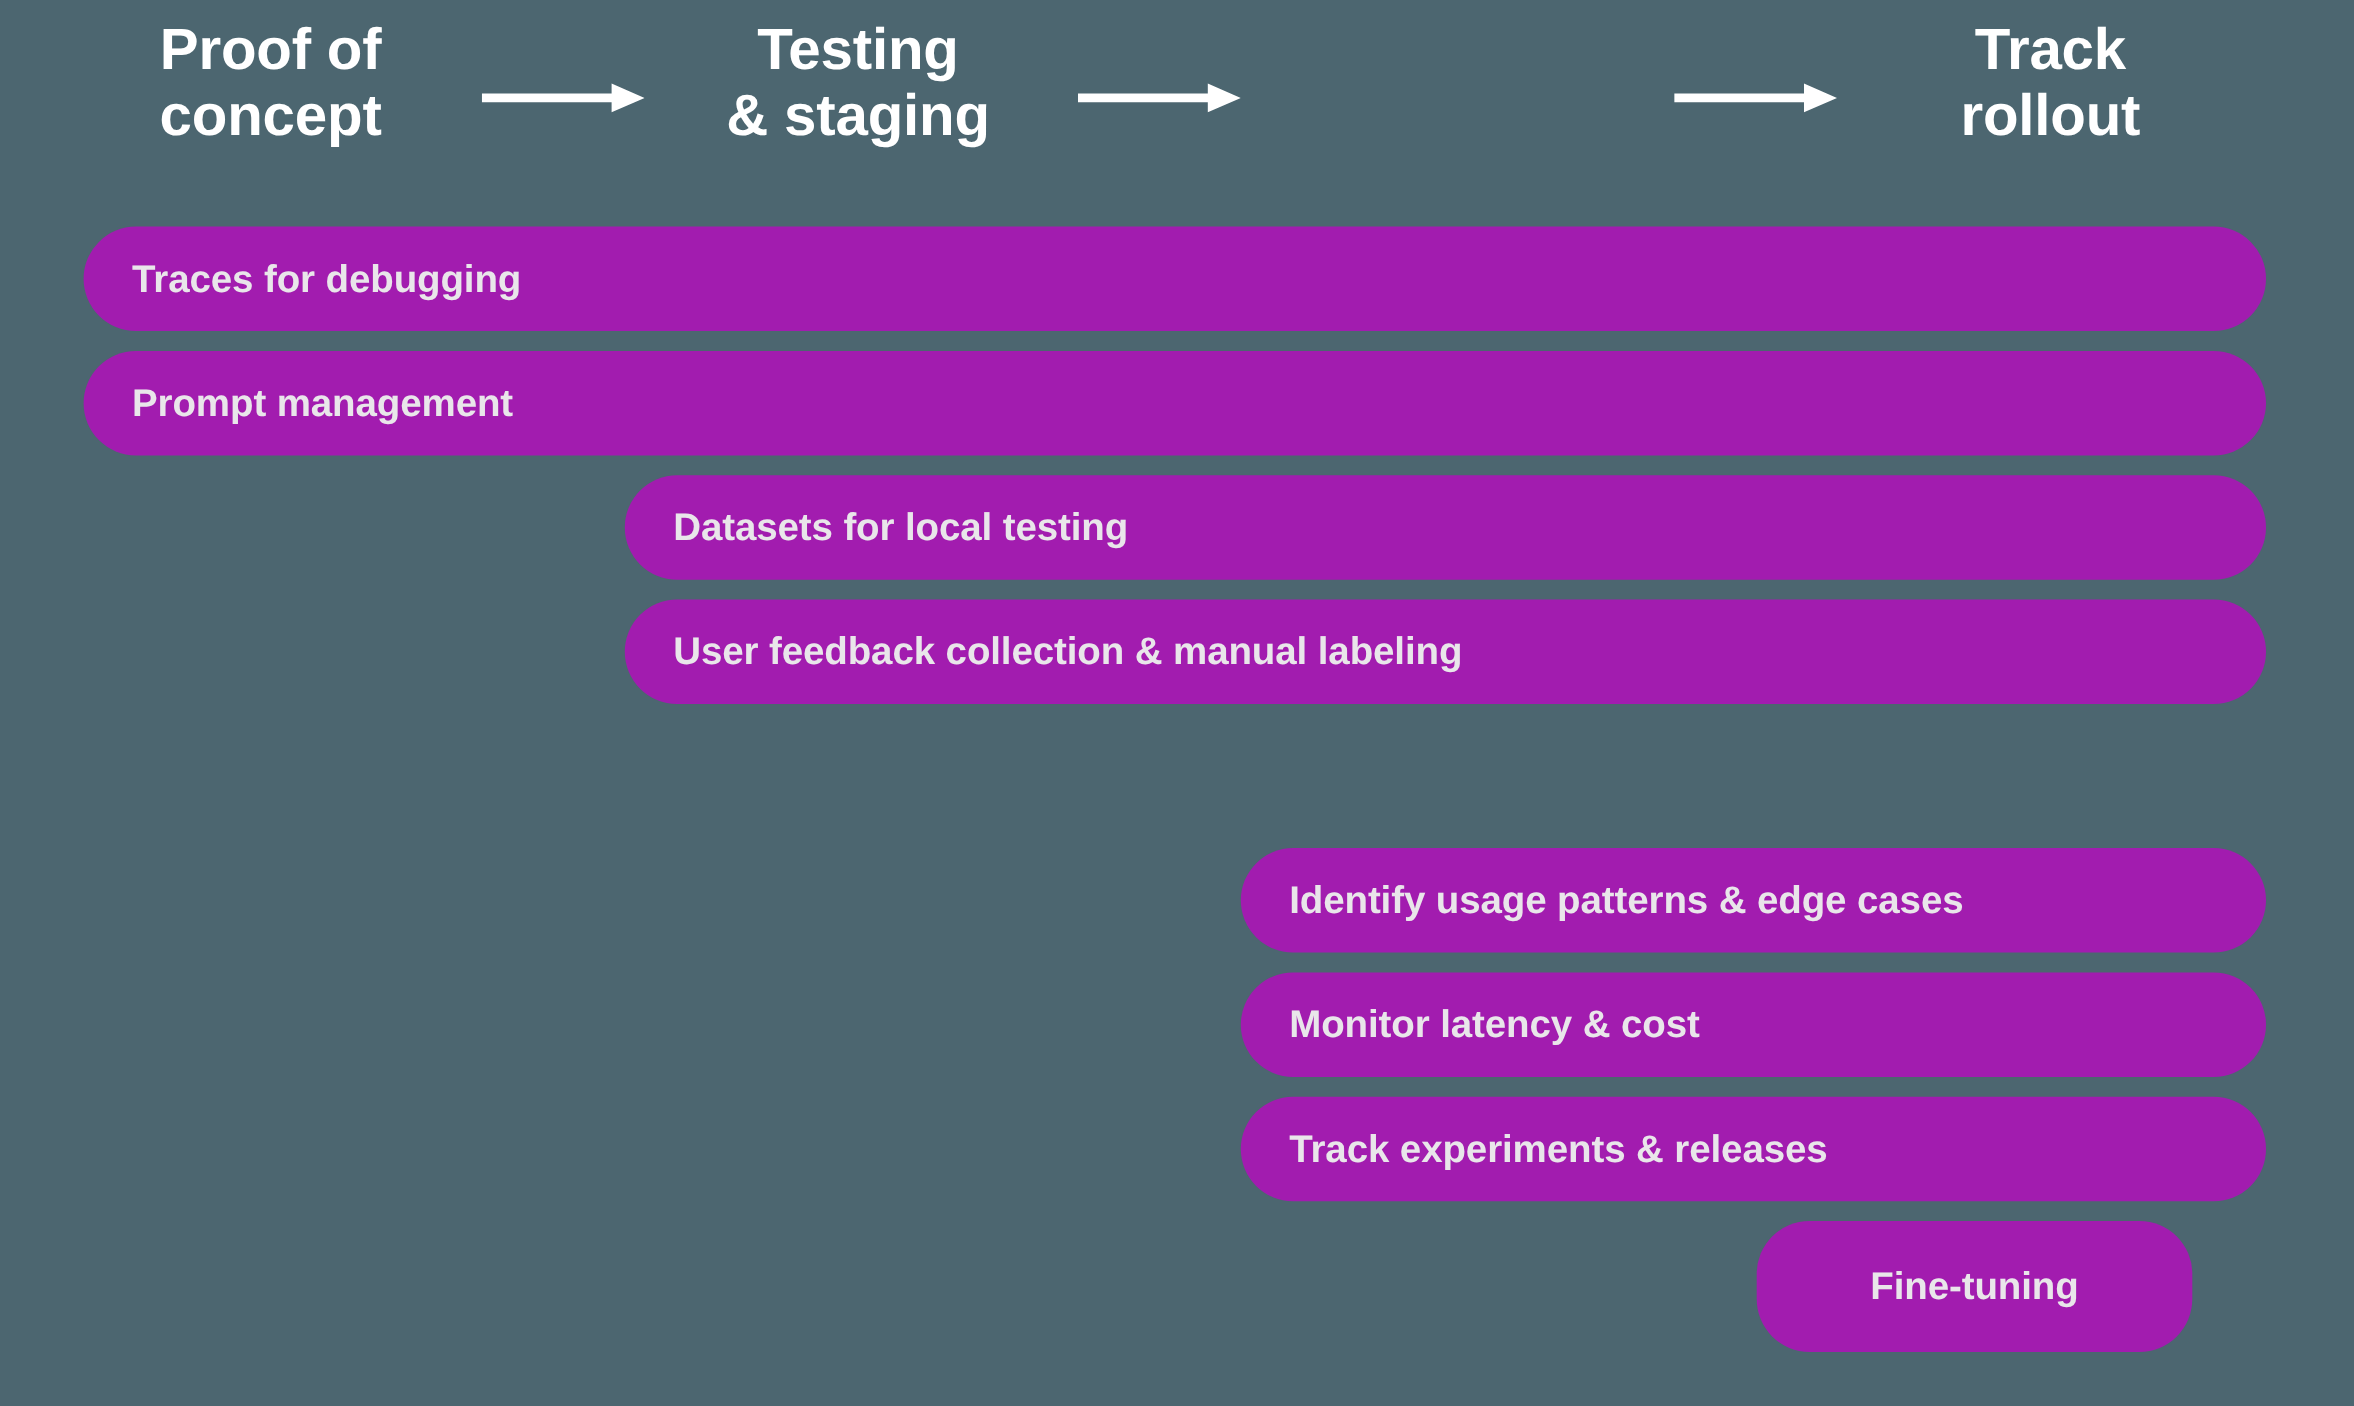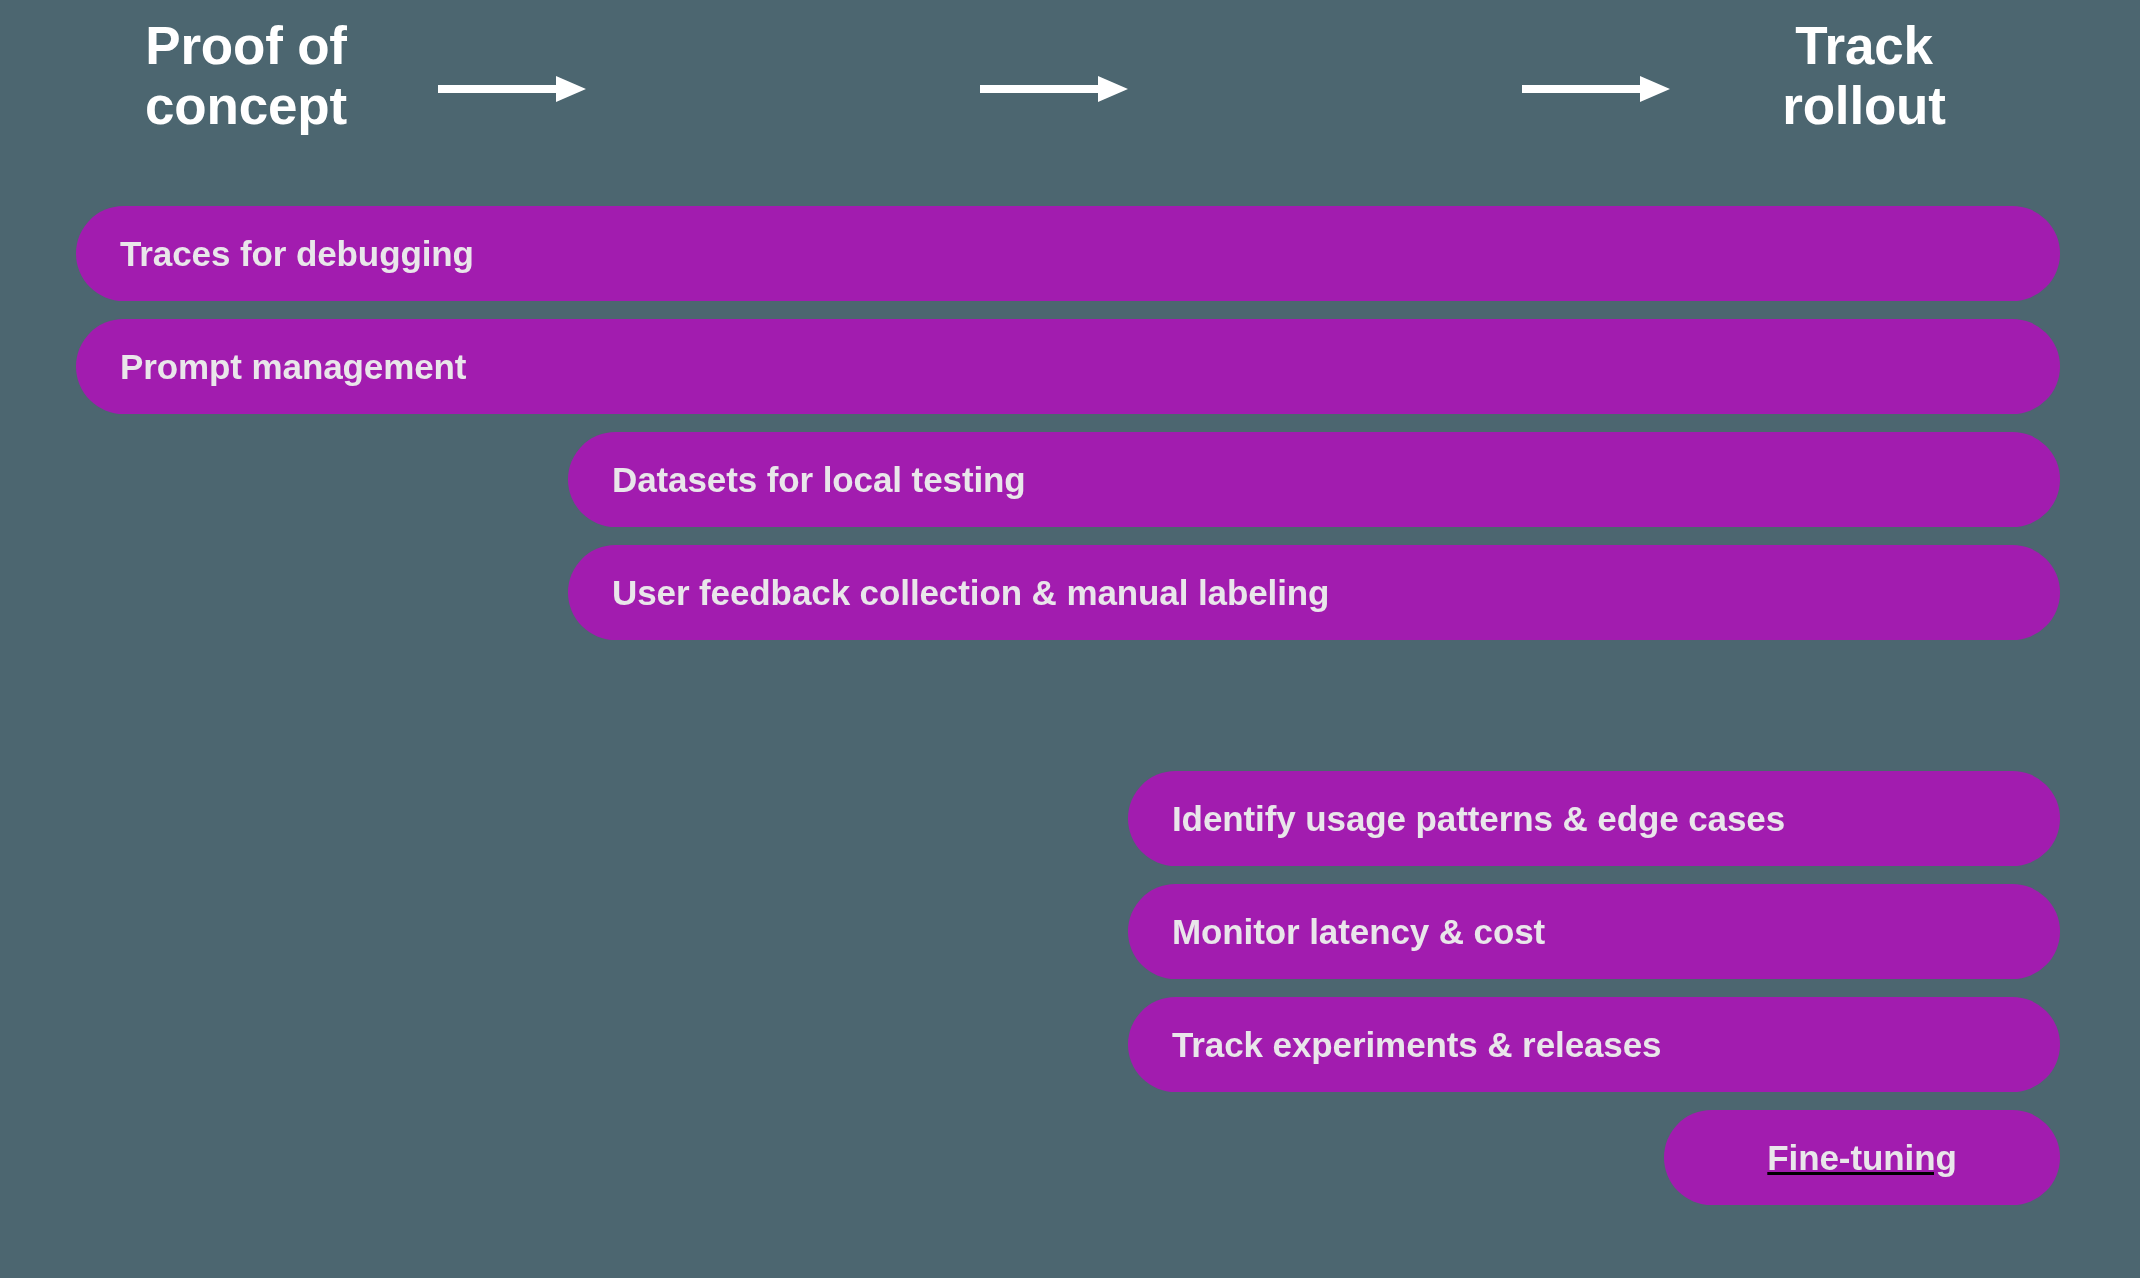--- a/index.html
+++ b/index.html
@@ -84,20 +84,22 @@
 <div id="stage-header">
 
   <div class="stage-label s0">Proof of
 concept</div>
   <div class="stage-arrow a0">
     <svg viewBox="0 0 148 34" xmlns="http://www.w3.org/2000/svg" aria-hidden="true">
       <path d="M0 13 H118 V4 L148 17 L118 30 V21 H0 Z" fill="#ffffff"></path>
     </svg>
   </div>
 
+  <div class="stage-label s1">Testing
+&amp; staging</div>
   <div class="stage-arrow a1">
     <svg viewBox="0 0 148 34" xmlns="http://www.w3.org/2000/svg" aria-hidden="true">
       <path d="M0 13 H118 V4 L148 17 L118 30 V21 H0 Z" fill="#ffffff"></path>
     </svg>
   </div>
 
   <div class="stage-arrow a2">
     <svg viewBox="0 0 148 34" xmlns="http://www.w3.org/2000/svg" aria-hidden="true">
       <path d="M0 13 H118 V4 L148 17 L118 30 V21 H0 Z" fill="#ffffff"></path>
     </svg>
@@ -122,16 +124,16 @@
     </div>
     <div class="pill align-left" style="left: 1128px; top: 771px; width: 932px; height: 95px;">
       <span class="pill-label">Identify usage patterns &amp; edge cases</span>
     </div>
     <div class="pill align-left" style="left: 1128px; top: 997px; width: 932px; height: 95px;">
       <span class="pill-label">Track experiments &amp; releases</span>
     </div>
     <div class="pill align-left" style="left: 1128px; top: 884px; width: 932px; height: 95px;">
       <span class="pill-label">Monitor latency &amp; cost</span>
     </div>
-    <div class="pill align-center" style="left: 1664px; top: 1110px; width: 396px; height: 95px; text-decoration: underline;">
+    <div class="pill align-center" style="left: 1597px; top: 1110px; width: 396px; height: 119px;">
       <span class="pill-label">Fine-tuning</span>
     </div>
   </div>
 
 </body></html>

